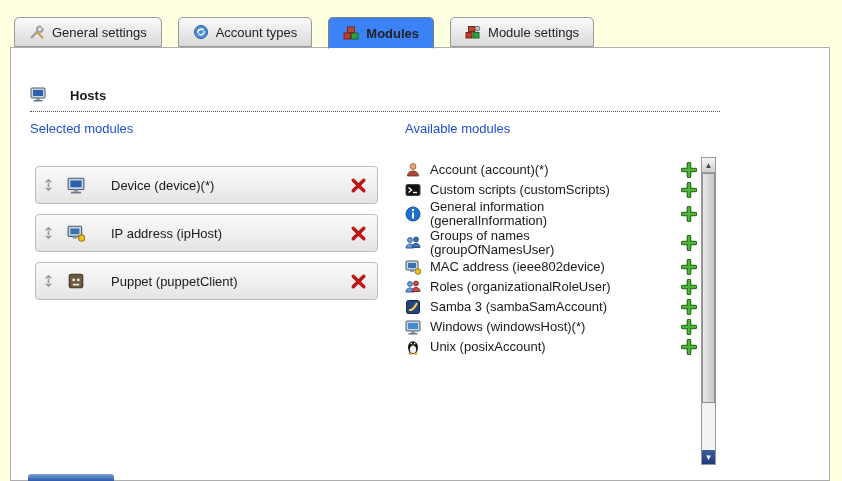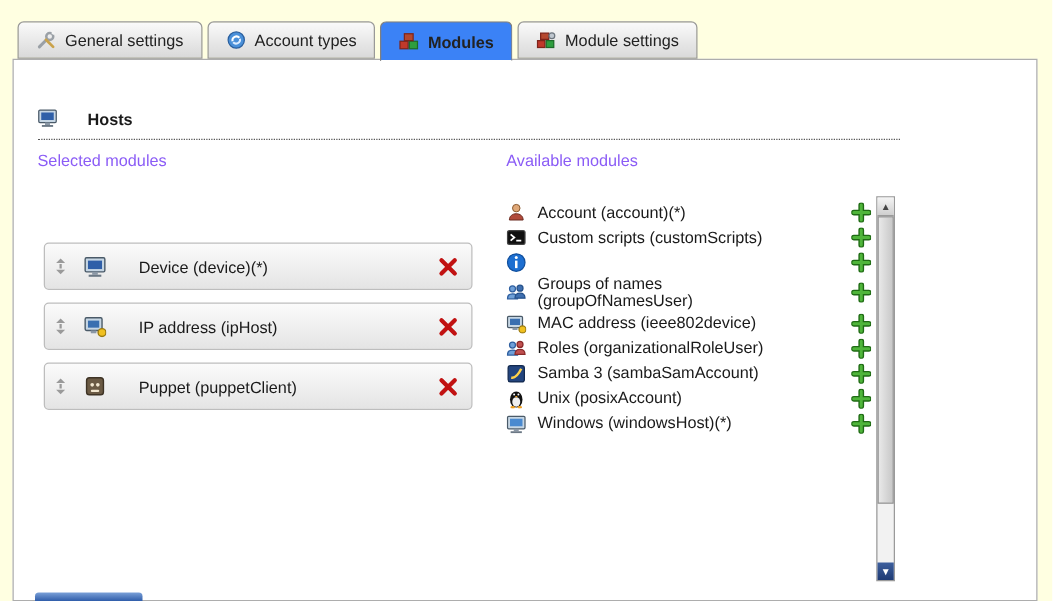--- a/index.html
+++ b/index.html
@@ -1,40 +1,40 @@
 <!DOCTYPE html>
 <html><head>
 <meta charset="utf-8">
 <style>
   html,body{margin:0;padding:0;}
   body{font-family:"Liberation Sans","DejaVu Sans",sans-serif;font-size:13px;color:#1a1a1a;}
   .page{position:relative;width:842px;height:481px;background:#ffffe1;overflow:hidden;}
 
   
-  .tabstrip{position:absolute;left:14px;top:17px;height:31px;display:flex;gap:4px;z-index:3;align-items:flex-start;}
+  .tabstrip{position:absolute;left:14px;top:17px;height:31px;display:flex;gap:16px;z-index:3;align-items:flex-start;}
   .tab{display:inline-flex;align-items:center;gap:7px;padding:0 14px;height:30px;box-sizing:border-box;
        background:linear-gradient(#fafafa,#d9d9d9);border:1px solid #999;border-bottom:1px solid #999;
        border-radius:5px 5px 0 0;cursor:pointer;color:#222;white-space:nowrap;}
   .tab.active{background:#3b82f6;border:1px solid #808080;border-bottom:1px solid #fff;height:32px;font-weight:bold;}
   .tab svg{display:block;}
 
   
   .card{position:absolute;left:10px;top:47px;width:820px;height:434px;background:#fff;border:1px solid #adadad;box-sizing:border-box;z-index:1;}
 
   
   .hosts-row{position:absolute;left:30px;top:86px;width:690px;display:flex;align-items:center;gap:24px;
              padding-bottom:6px;border-bottom:1px dotted #555;z-index:2;}
   .hosts-row b{font-size:13px;}
 
-  .col-head{position:absolute;top:121px;color:#8b5cf6;z-index:2;}
+  .col-head{position:absolute;top:121px;color:#1d4ed8;z-index:2;}
 
   
   .sel-row{position:absolute;left:35px;width:343px;height:38px;box-sizing:border-box;
            background:linear-gradient(#fbfbfb,#e4e4e4);border:1px solid #bdbdbd;border-radius:4px;
-           display:flex;align-items:center;padding:0 10px 0 8px;z-index:2;margin-top:28px;}
+           display:flex;align-items:center;padding:0 10px 0 8px;z-index:2;}
   .sel-row .handle{margin-right:14px;cursor:grab;display:flex;}
   .sel-row .mod-icon{margin-right:26px;display:flex;}
   .sel-row .remove{margin-left:auto;cursor:pointer;display:flex;}
 
   
   .avail-list{position:absolute;left:405px;top:160px;width:292px;height:310px;overflow:hidden;
               display:flex;flex-direction:column;gap:0;z-index:2;}
   .avail-row{display:flex;align-items:center;min-height:20px;}
   .avail-row .mod-icon{width:16px;margin-right:9px;display:flex;flex:0 0 auto;}
   .avail-label{width:225px;line-height:1.1;}
@@ -228,20 +228,21 @@
     </div>
 
     <div class="avail-row">
       <span class="mod-icon">
         <svg width="16" height="16" viewBox="0 0 16 16">
           <circle cx="8" cy="8" r="7" fill="#1d6fd1" stroke="#11509e"></circle>
           <rect x="7" y="6.5" width="2" height="6" fill="#fff"></rect>
           <circle cx="8" cy="4" r="1.2" fill="#fff"></circle>
         </svg>
       </span>
+      <span class="avail-label">General information (generalInformation)</span>
       <span class="add">
         <svg width="16" height="16" viewBox="0 0 16 16">
             <path d="M8 2 V14 M2 8 H14" stroke="#1f6b14" stroke-width="4.6" stroke-linecap="round"></path>
             <path d="M8 2 V14 M2 8 H14" stroke="#4fb53a" stroke-width="2.4" stroke-linecap="round"></path>
           </svg>
       </span>
     </div>
 
     <div class="avail-row">
       <span class="mod-icon">
@@ -298,20 +299,38 @@
     </div>
 
     <div class="avail-row">
       <span class="mod-icon">
         <svg width="16" height="16" viewBox="0 0 16 16">
           <rect x="1.5" y="1.5" width="13" height="13" rx="2" fill="#23457e" stroke="#12294f"></rect>
           <path d="M4 11c4 1 7-5 8-7" stroke="#ffd24a" stroke-width="2" fill="none"></path>
         </svg>
       </span>
       <span class="avail-label">Samba 3 (sambaSamAccount)</span>
+      <span class="add">
+        <svg width="16" height="16" viewBox="0 0 16 16">
+            <path d="M8 2 V14 M2 8 H14" stroke="#1f6b14" stroke-width="4.6" stroke-linecap="round"></path>
+            <path d="M8 2 V14 M2 8 H14" stroke="#4fb53a" stroke-width="2.4" stroke-linecap="round"></path>
+          </svg>
+      </span>
+    </div>
+
+    <div class="avail-row">
+      <span class="mod-icon">
+        <svg width="16" height="16" viewBox="0 0 16 16">
+          <rect x="1" y="2" width="14" height="10" rx="1" fill="#c6d6e4" stroke="#4a5a68"></rect>
+          <rect x="3" y="4" width="10" height="6" fill="#4a8ad0"></rect>
+          <rect x="6" y="12" width="4" height="2" fill="#8a97a5"></rect>
+          <rect x="3.5" y="14" width="9" height="1.5" fill="#6b7885"></rect>
+        </svg>
+      </span>
+      <span class="avail-label">Windows (windowsHost)(*)</span>
       <span class="add">
         <svg width="16" height="16" viewBox="0 0 16 16">
             <path d="M8 2 V14 M2 8 H14" stroke="#1f6b14" stroke-width="4.6" stroke-linecap="round"></path>
             <path d="M8 2 V14 M2 8 H14" stroke="#4fb53a" stroke-width="2.4" stroke-linecap="round"></path>
           </svg>
       </span>
     </div>
 
     <div class="avail-row">
       <span class="mod-icon">
@@ -327,38 +346,20 @@
       </span>
       <span class="avail-label">Unix (posixAccount)</span>
       <span class="add">
         <svg width="16" height="16" viewBox="0 0 16 16">
             <path d="M8 2 V14 M2 8 H14" stroke="#1f6b14" stroke-width="4.6" stroke-linecap="round"></path>
             <path d="M8 2 V14 M2 8 H14" stroke="#4fb53a" stroke-width="2.4" stroke-linecap="round"></path>
           </svg>
       </span>
     </div>
 
-    <div class="avail-row">
-      <span class="mod-icon">
-        <svg width="16" height="16" viewBox="0 0 16 16">
-          <rect x="1" y="2" width="14" height="10" rx="1" fill="#c6d6e4" stroke="#4a5a68"></rect>
-          <rect x="3" y="4" width="10" height="6" fill="#4a8ad0"></rect>
-          <rect x="6" y="12" width="4" height="2" fill="#8a97a5"></rect>
-          <rect x="3.5" y="14" width="9" height="1.5" fill="#6b7885"></rect>
-        </svg>
-      </span>
-      <span class="avail-label">Windows (windowsHost)(*)</span>
-      <span class="add">
-        <svg width="16" height="16" viewBox="0 0 16 16">
-            <path d="M8 2 V14 M2 8 H14" stroke="#1f6b14" stroke-width="4.6" stroke-linecap="round"></path>
-            <path d="M8 2 V14 M2 8 H14" stroke="#4fb53a" stroke-width="2.4" stroke-linecap="round"></path>
-          </svg>
-      </span>
-    </div>
-
   </div>
 
   <div class="scrollbar">
     <div class="sb-btn sb-up">▲</div>
     <div class="sb-thumb"></div>
     <div class="sb-btn sb-down">▼</div>
   </div>
 
   <div class="bottom-blue"></div>
 

